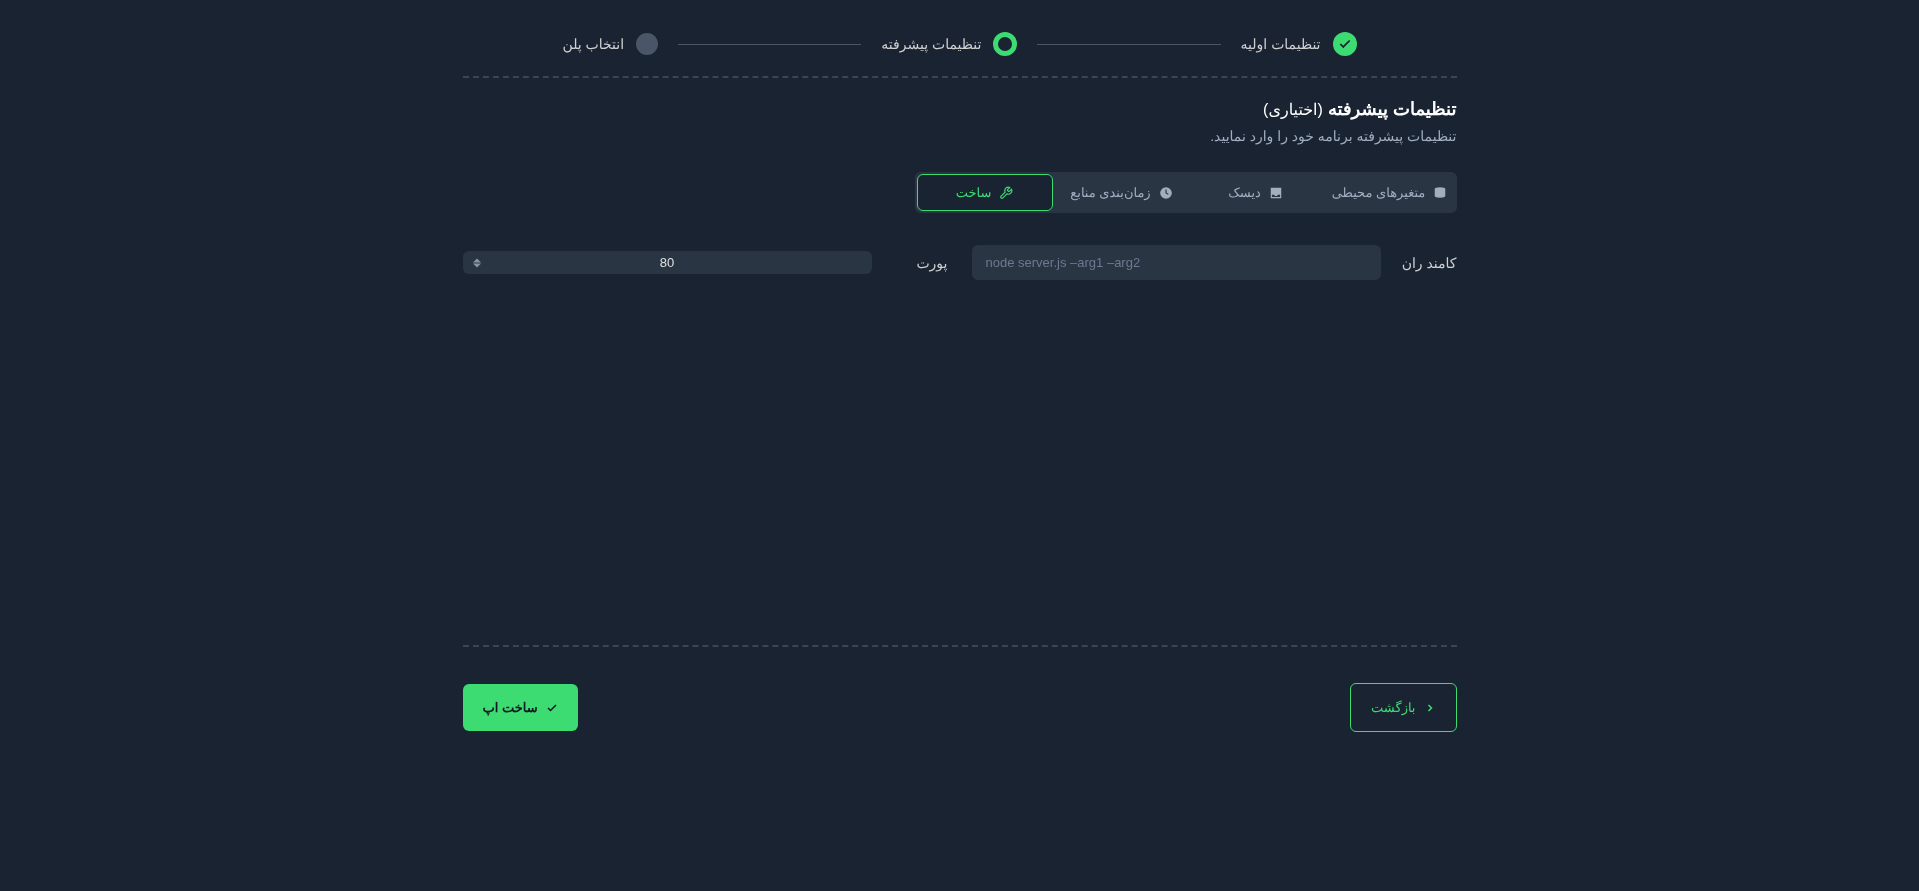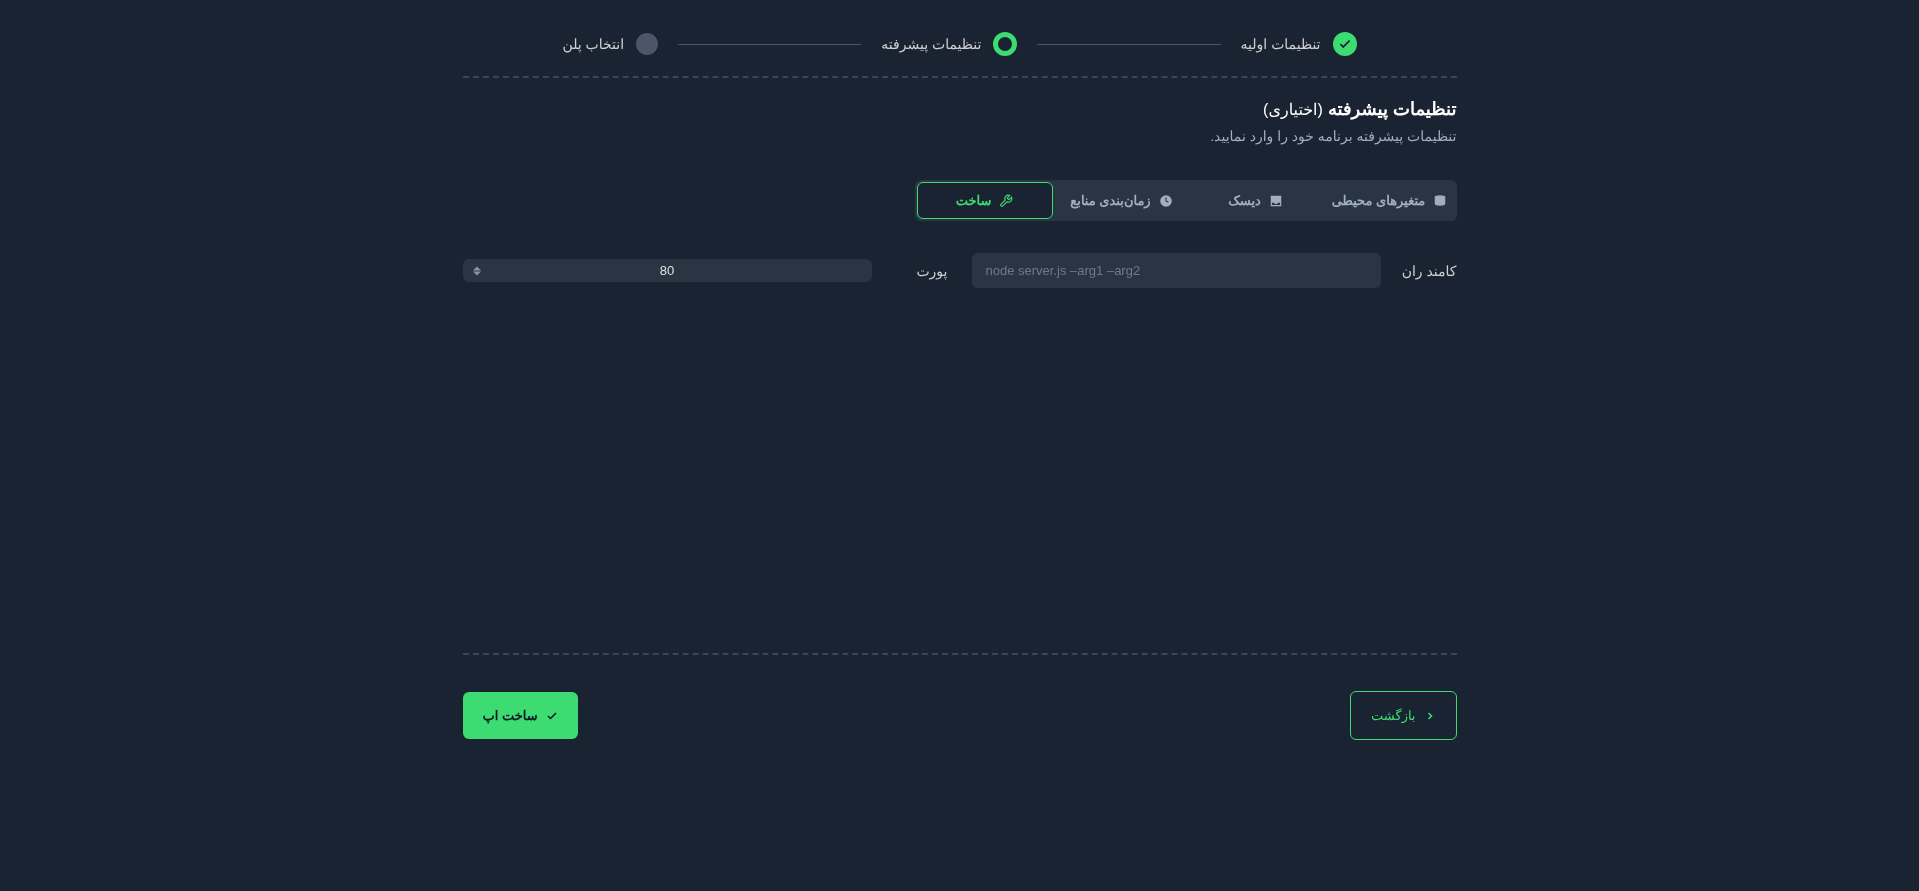--- a/index.html
+++ b/index.html
@@ -83,21 +83,21 @@
       margin-bottom: 8px;
       text-align: right;
     }
     .section-title .optional {
       font-weight: normal;
       font-size: 16px;
     }
     .section-subtitle {
       color: #a0aec0;
       font-size: 14px;
-      margin-bottom: 36px;
+      margin-bottom: 28px;
       text-align: right;
     }
     .tabs {
       display: flex;
       background-color: #2a3544;
       border-radius: 6px;
       overflow: hidden;
       margin-bottom: 32px;
       margin-right: 0;
       width: 542px;
@@ -107,21 +107,20 @@
       flex: 1;
       padding: 10px 0;
       display: flex;
       align-items: center;
       justify-content: center;
       gap: 8px;
       cursor: pointer;
       color: #a0aec0;
       font-size: 13px;
       border-radius: 6px;
-      font-weight: bold;
     }
     .tab.active {
       background-color: #1a2332;
       border: 1.5px solid #3ddc72;
       color: #3ddc72;
       margin: 2px;
     }
     .tab-icon {
       width: 14px;
       height: 14px;

